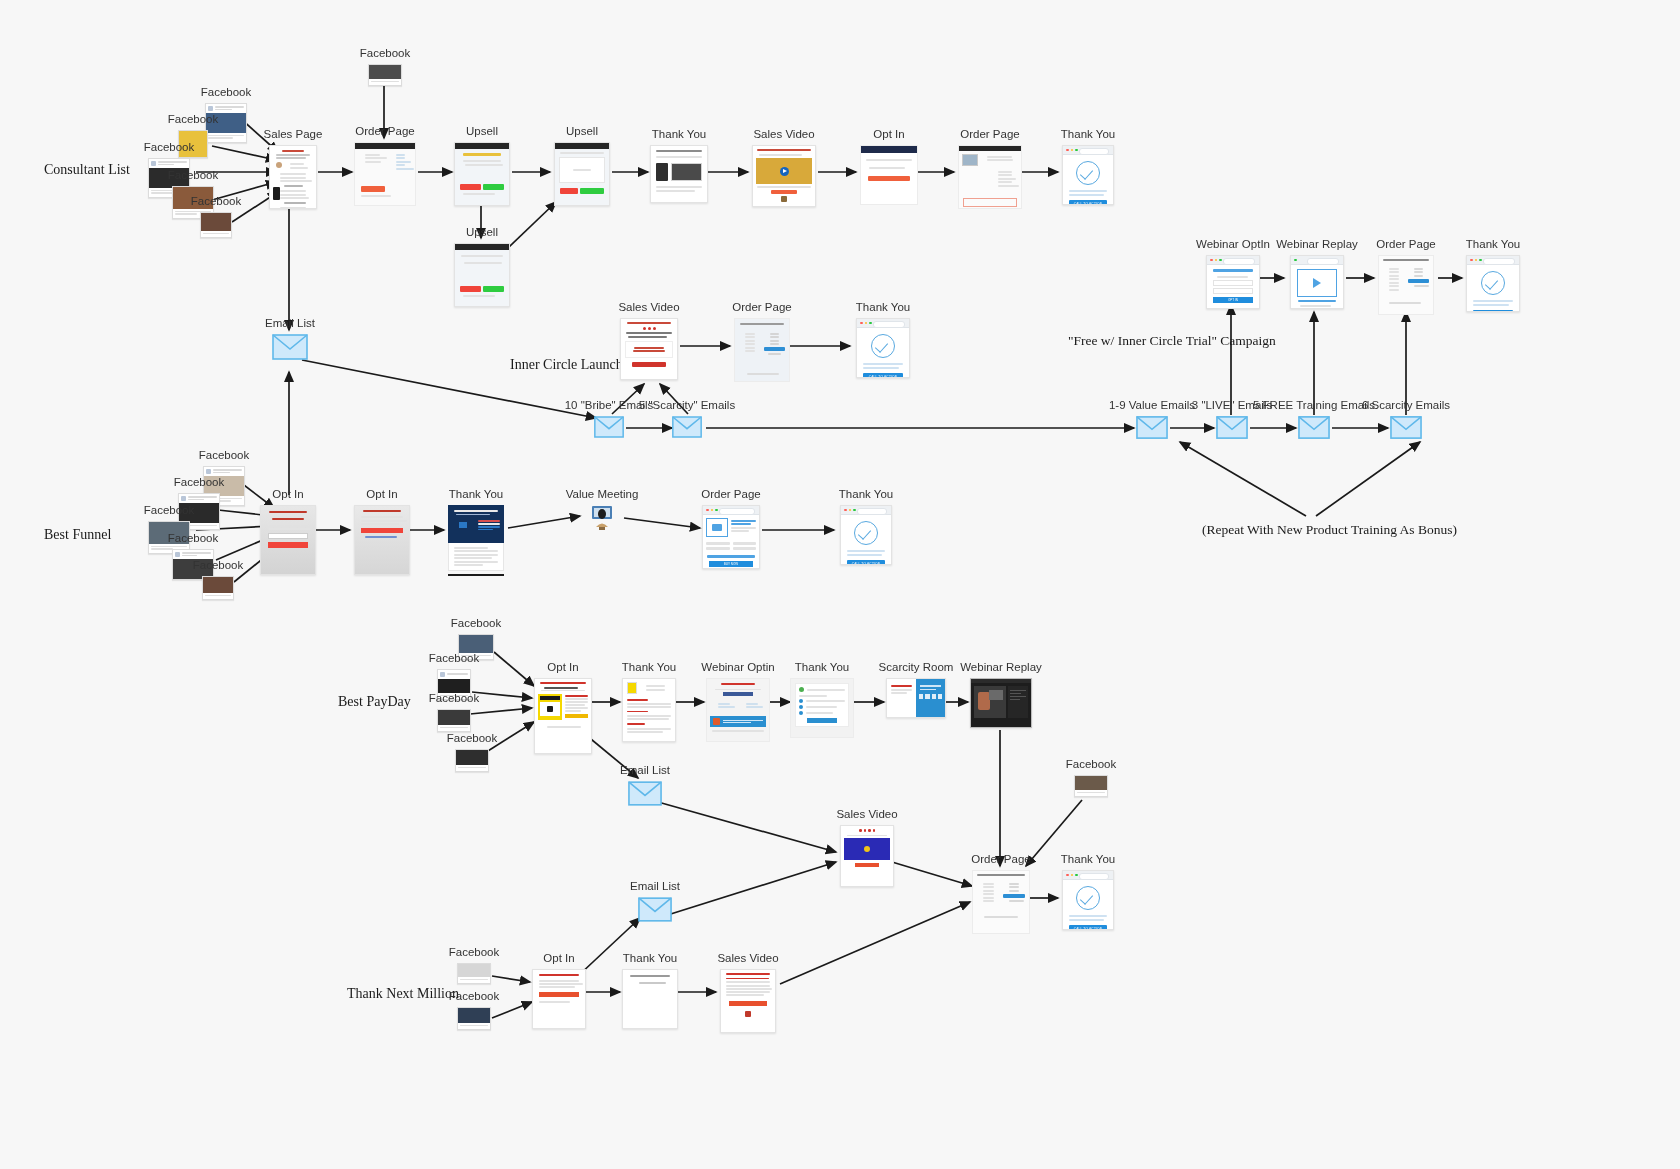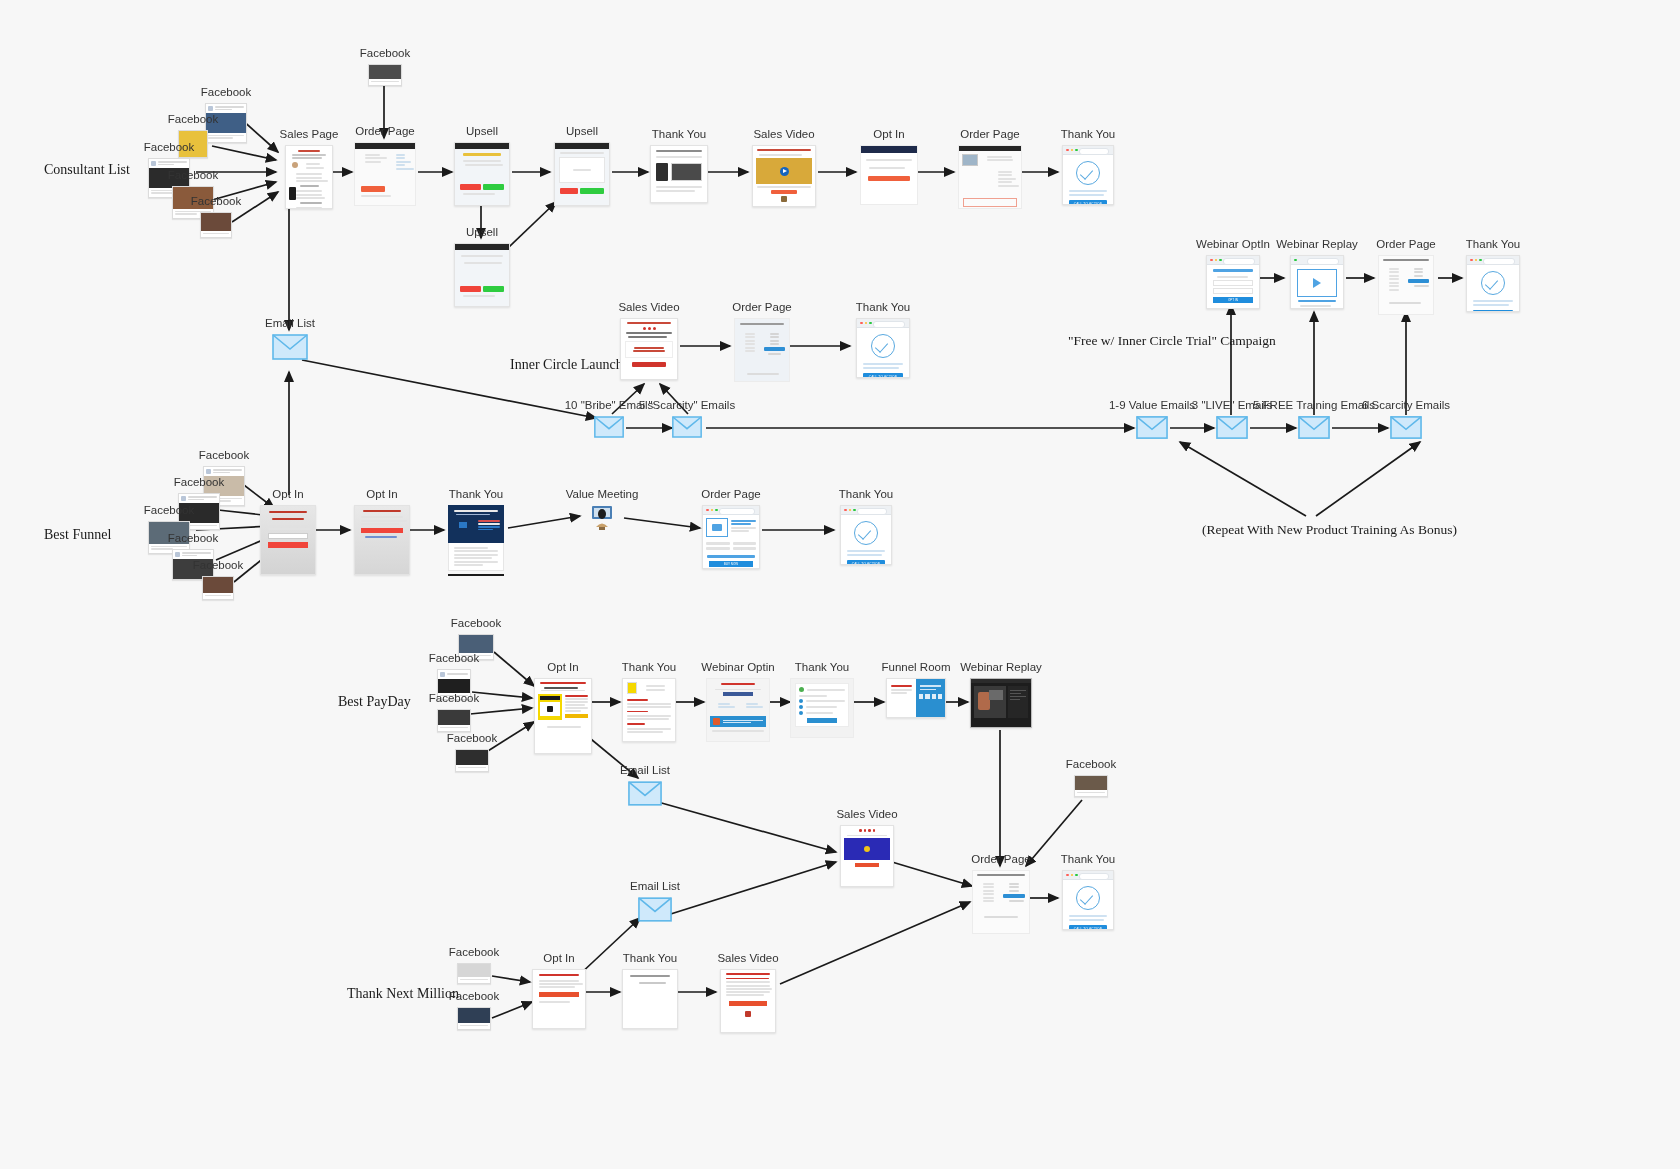--- a/index.html
+++ b/index.html
@@ -237,21 +237,21 @@
 <div class="node" style="left:200px;top:212px">
   <div class="cap">Facebook</div>
   <div class="fb" style="width:30px">
     <div class="img" style="height:18px;background:#6b4a3a"></div>
     <div class="cap2">
           <div></div>
         </div>
   </div>
 </div>
 
-<div class="node" style="left:285px;top:145px">
+<div class="node" style="left:269px;top:145px">
   <div class="cap">Sales Page</div>
   <div class="pg" style="width:46px;height:62px">
     <div style="padding:3px 4px">
       <div class="ln" style="width:60%;margin:1px auto 2px;background:#c94a3a;height:1.6px"></div>
       <div class="ln dk" style="margin:1px 2px"></div>
           <div class="ln dk" style="margin:1px 2px;width:80%"></div>
       <div style="display:flex;gap:2px;margin:3px 2px">
         <div style="width:6px;height:6px;border-radius:50%;background:#c9a27a"></div>
         <div style="flex:1">
               <div class="ln sm"></div>
@@ -966,21 +966,21 @@
         <div style="width:4px;height:4px;background:#2a8fd0;border-radius:50%"></div>
         <div style="flex:1">
               <div class="ln sm" style="margin:0;width:70%"></div>
             </div>
           </div>
       <div style="background:#2a8fd0;height:5px;margin:3px 8px 0"></div>
     </div>
   </div>
 </div>
 <div class="node" style="left:886px;top:678px">
-  <div class="cap">Funnel Room</div>
+  <div class="cap">Scarcity Room</div>
   <div class="pg" style="width:58px;height:38px;display:flex">
     <div style="flex:1;padding:4px 3px">
       <div class="ln sm" style="background:#d0342c;height:1.6px;margin:2px 1px"></div>
       <div class="ln sm" style="margin:1px 1px"></div>
           <div class="ln sm" style="margin:1px 1px;width:70%"></div>
     </div>
     <div style="flex:1;background:#2a8fd0;padding:4px 3px">
       <div style="height:1.5px;background:#cfe6f7;margin:2px 1px"></div>
       <div style="height:1.5px;background:#cfe6f7;margin:2px 1px;width:70%"></div>
       <div style="display:flex;gap:2px;margin-top:4px">

